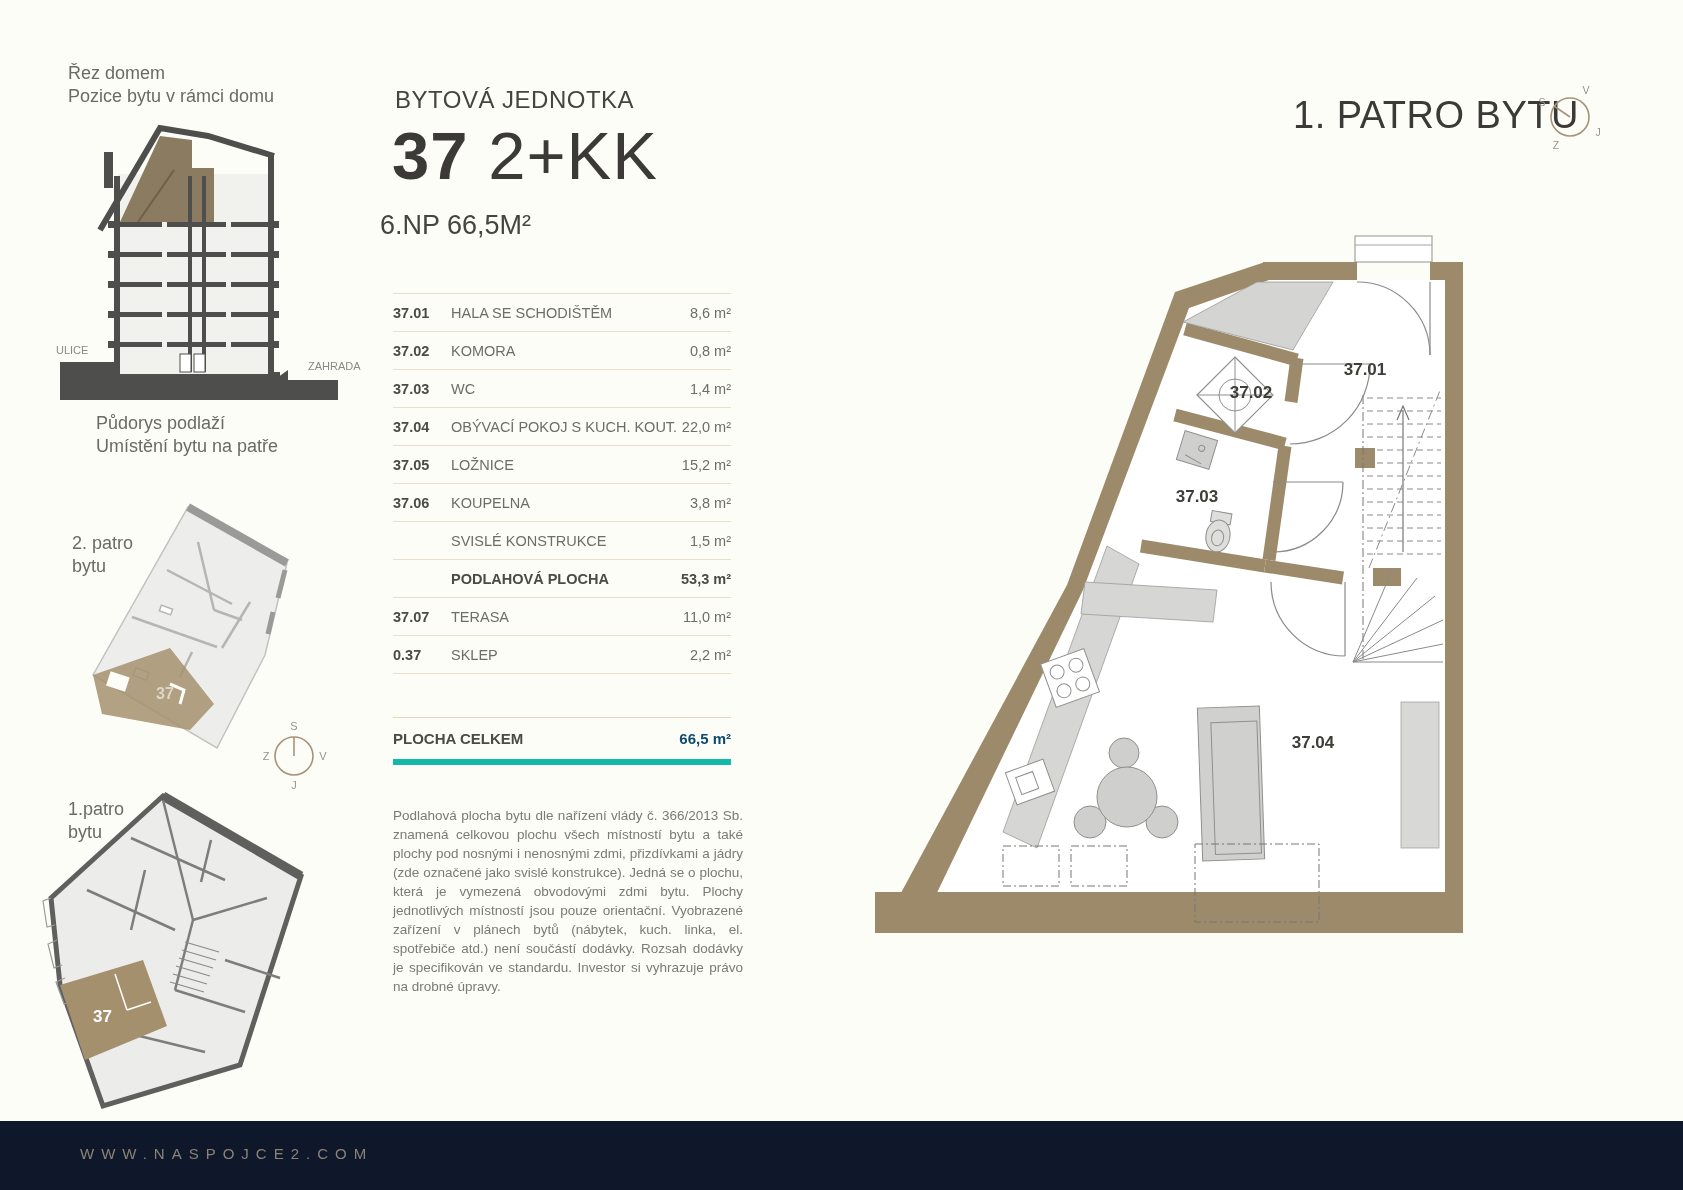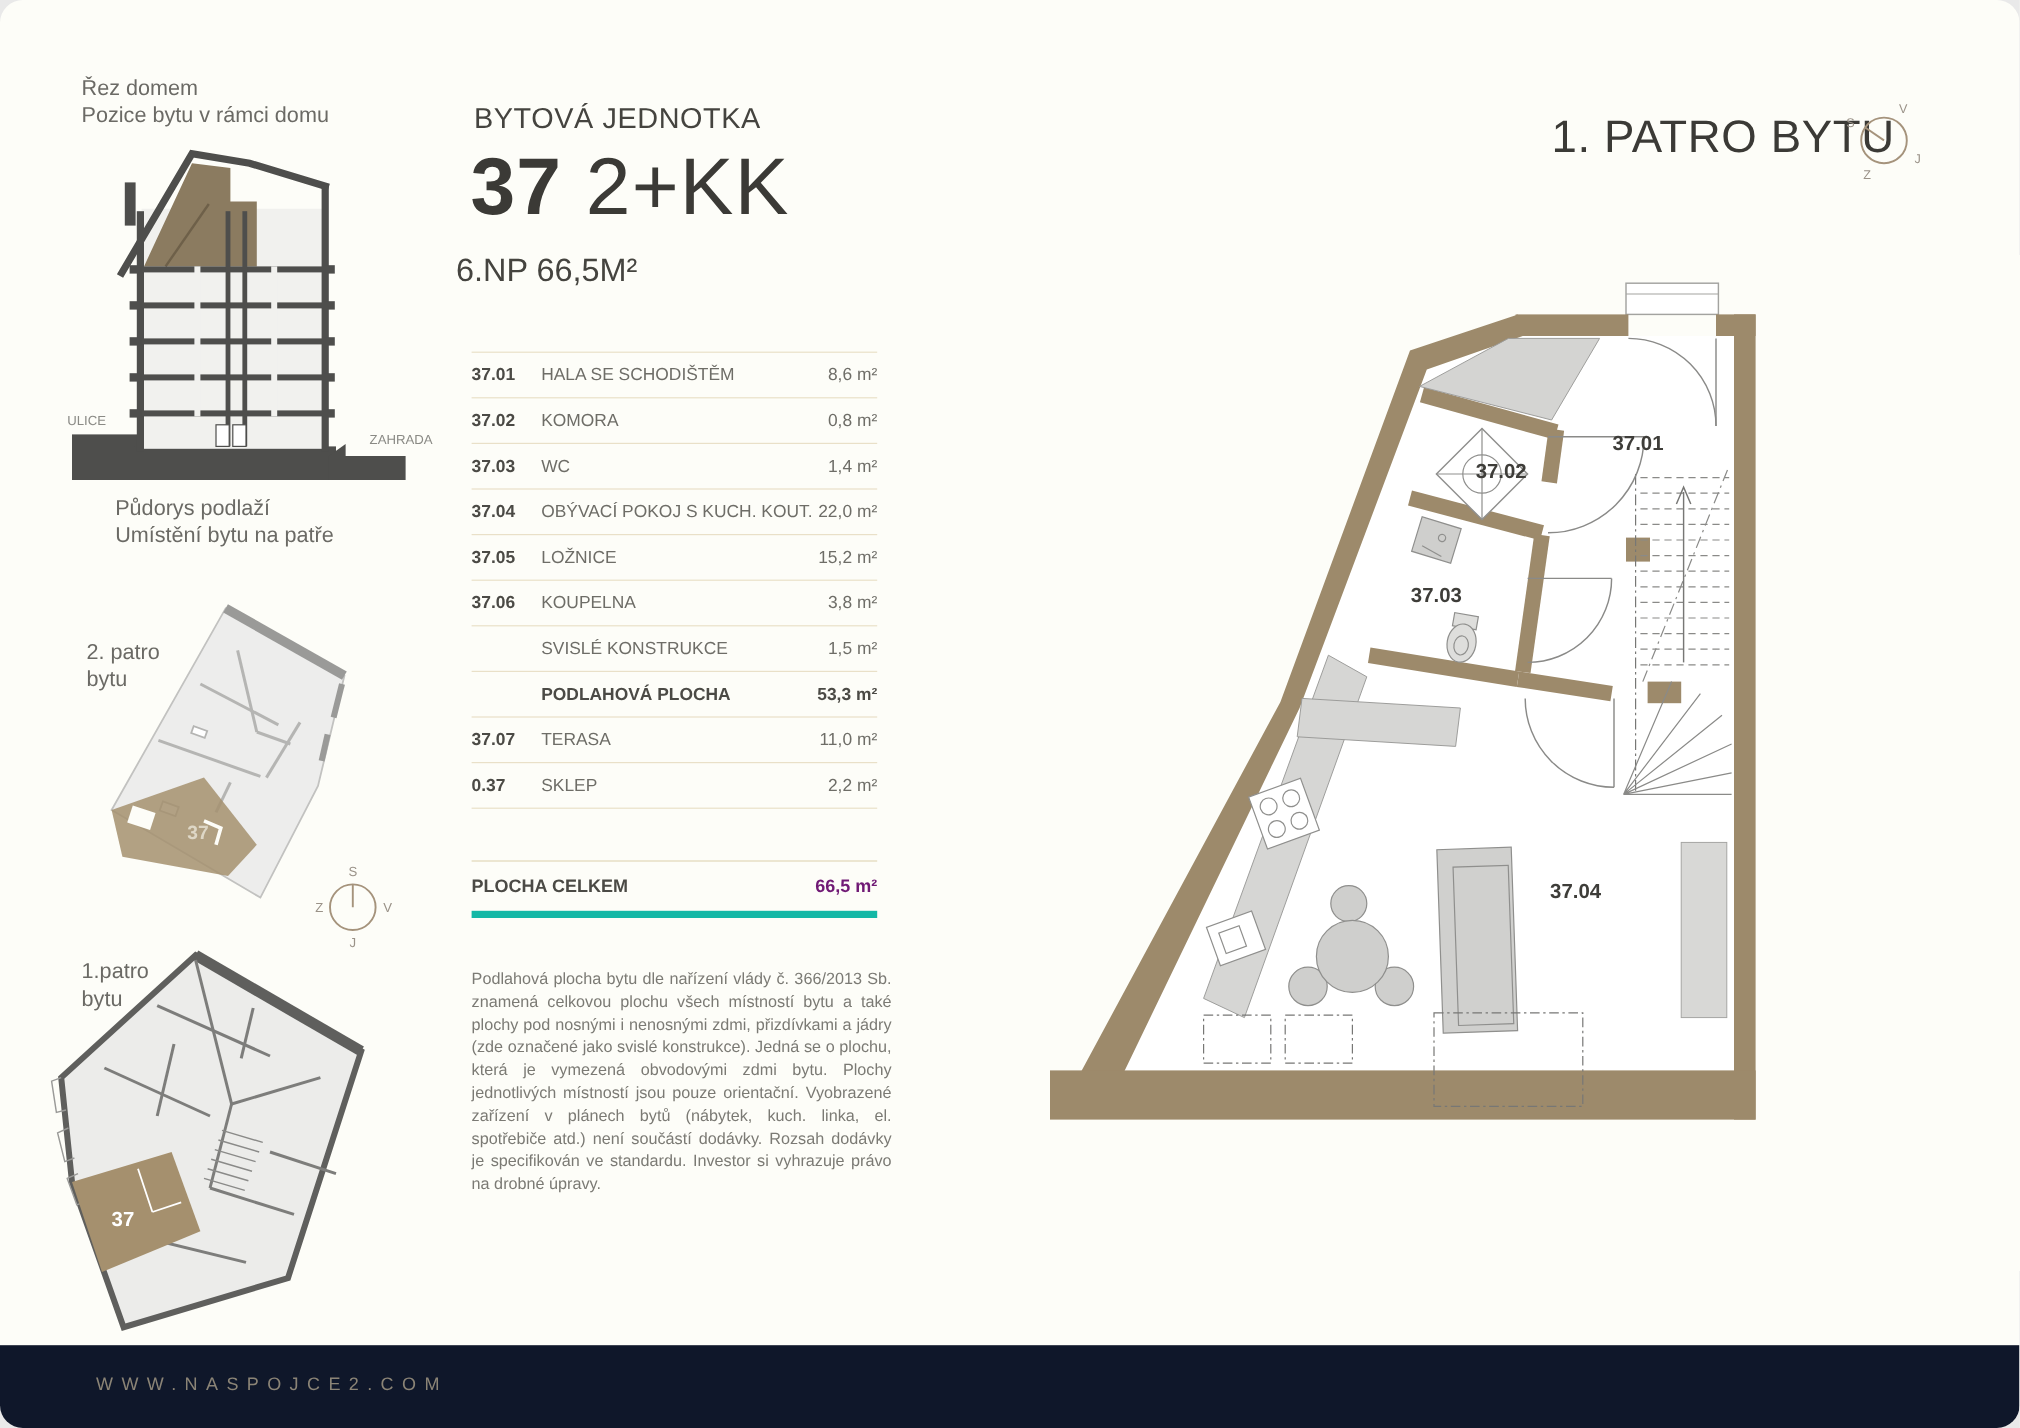--- a/index.html
+++ b/index.html
@@ -1,41 +1,40 @@
 <!DOCTYPE html>
 <html><head>
 <meta charset="utf-8">
 <style>
   html,body{margin:0;padding:0;background:#e9e9e9;}
   .canvas{
     position:relative;width:1683px;height:1190px;margin:0 auto;
     background:#fdfdf8;overflow:hidden;
     font-family:"Liberation Sans","DejaVu Sans",sans-serif;
     color:#3f3e3a;
-    border-radius:19px;
   }
   .abs{position:absolute;}
   .h-small{font-size:18px;line-height:23px;color:#6b6a65;}
   .caption{font-size:18px;line-height:23px;color:#6b6a65;}
   .eyebrow{font-size:24px;letter-spacing:.5px;color:#45443f;text-align:right;}
   .bigtitle{font-size:67px;line-height:1;color:#3b3a36;letter-spacing:1px;white-space:nowrap;}
   .bigtitle .num{font-weight:700;}
   .bigtitle .typ{font-weight:400;margin-top:20px;}
   .floorinfo{font-size:27px;color:#45443f;}
   .rtitle{font-size:38px;color:#3b3a36;letter-spacing:.5px;white-space:nowrap;}
   .table{width:338px;border-top:1px solid #e9e0c8;font-size:14.5px;}
   .trow{display:flex;align-items:center;height:37px;border-bottom:1px solid #e9e0c8;}
   .tcode{width:58px;font-weight:700;color:#4b4a45;}
   .tname{flex:1;color:#6e6d67;}
   .tval{color:#6e6d67;text-align:right;white-space:nowrap;}
   .trow.bold .tname,.trow.bold .tval{font-weight:700;color:#4b4a45;}
   .totalrow{width:338px;height:41px;display:flex;align-items:center;
     border-top:1px solid #e2d7b8;border-bottom:6px solid #14b8a6;font-size:15px;}
   .totalrow .tname{font-weight:700;color:#4b4a45;}
-  .totalrow .tval{font-weight:700;color:#701a75;}
+  .totalrow .tval{font-weight:700;color:#0c4a6e;}
   .disclaimer{width:350px;font-size:13.5px;line-height:19px;color:#7b7a74;text-align:justify;}
   .footer{left:0;top:1121px;width:1683px;height:69px;background:#0f172a;}
   .footer-url{position:absolute;left:80px;top:24px;font-size:15px;letter-spacing:7px;color:#8b8476;}
   svg text{font-family:"Liberation Sans","DejaVu Sans",sans-serif;}
 </style>
 </head>
 <body>
 
 <div class="canvas">
 

